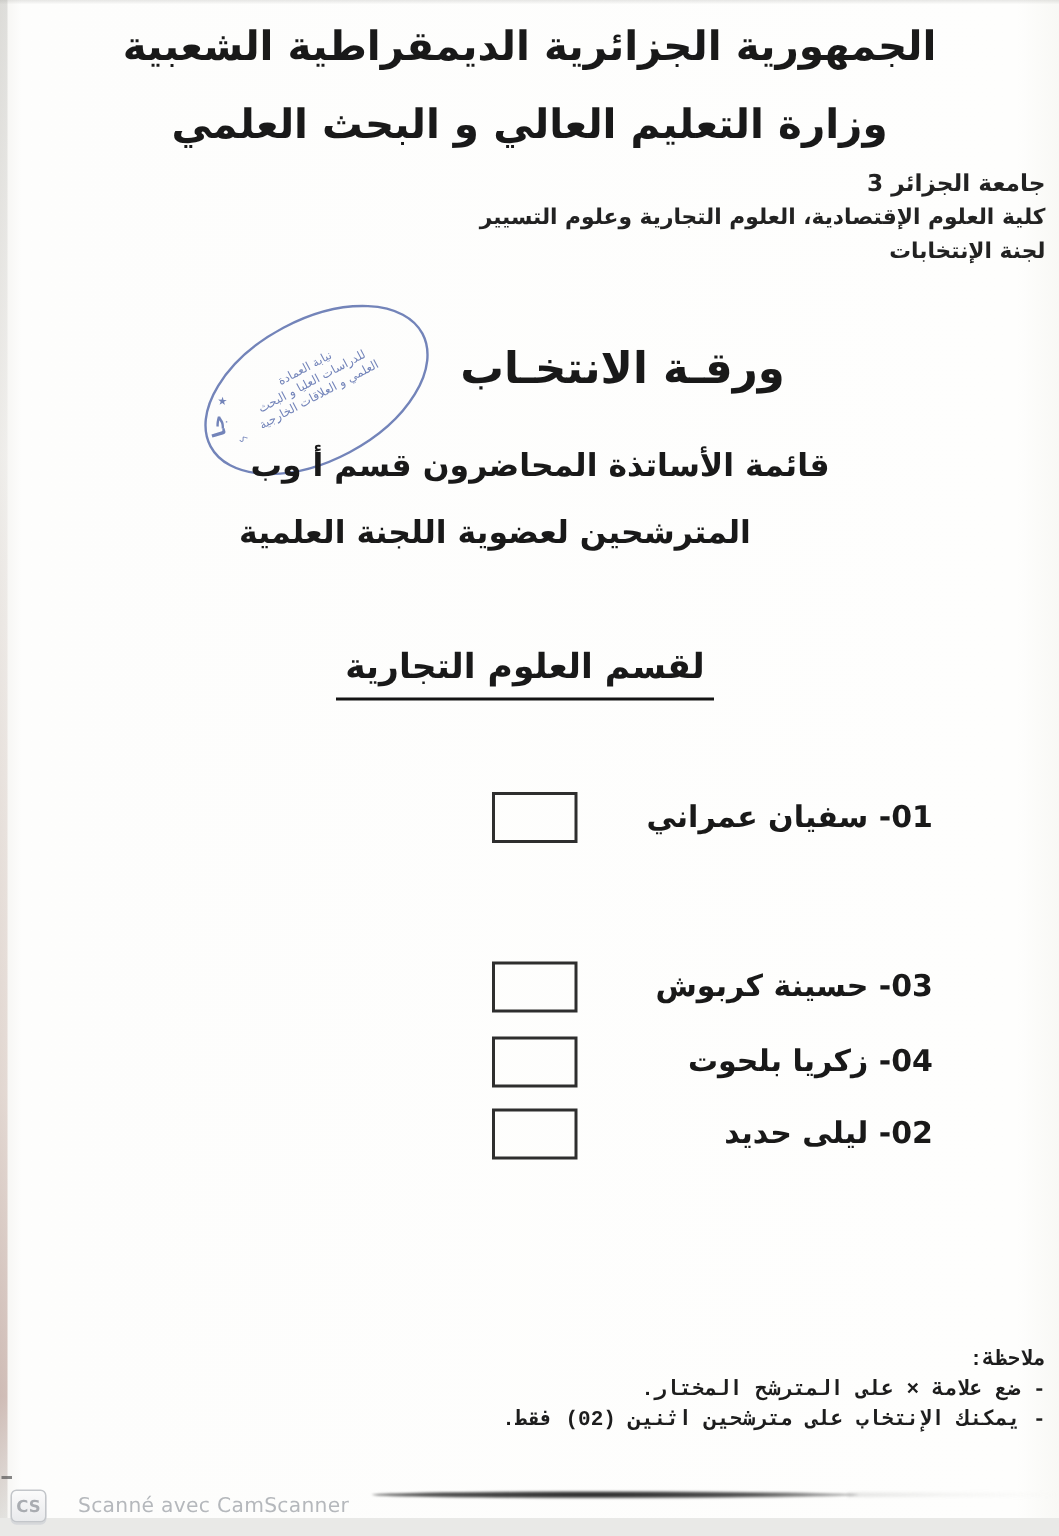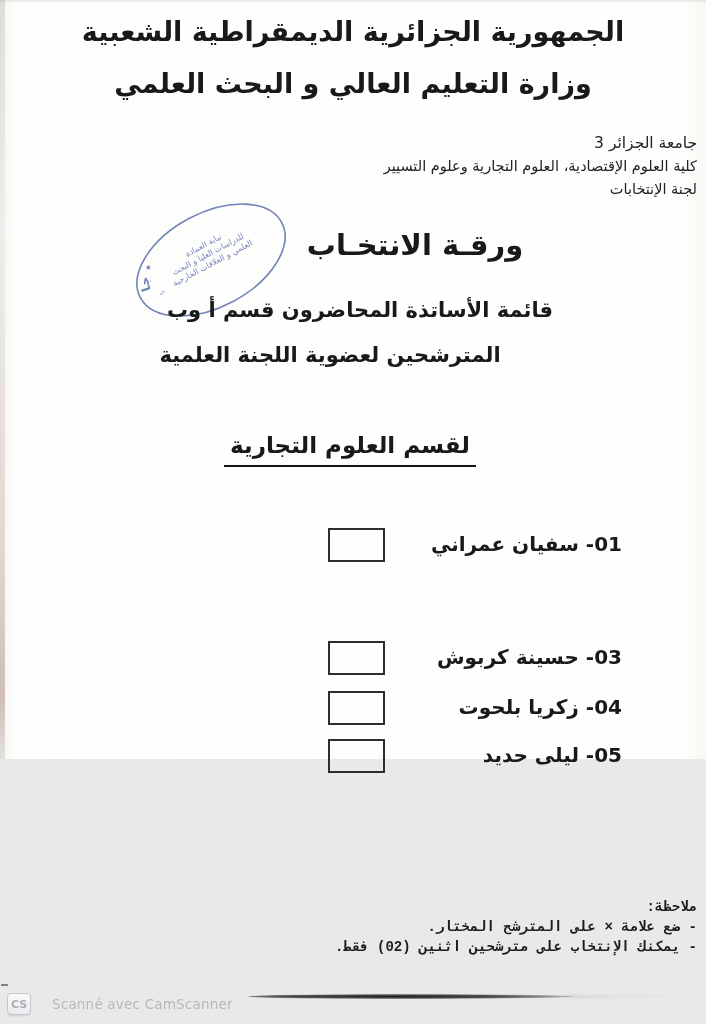--- a/index.html
+++ b/index.html
@@ -5,21 +5,21 @@
   * { margin: 0; padding: 0; box-sizing: border-box; }
   html, body { width: 706px; height: 1024px; }
   body {
     font-family: "DejaVu Sans", sans-serif;
     background: #e9e9e7;
     overflow: hidden;
   }
   .page {
     position: relative;
     width: 706px;
-    height: 759px;
+    height: 1012px;
     background: linear-gradient(90deg, #f4f3f0 0%, #fdfdfc 2%, #fefefd 96%, #f8f8f5 100%);
     color: #191919;
     padding-left: 29px;
   }
   
   .edge-left {
     position: absolute; left: 0; top: 0; width: 5px; height: 100%;
     background: linear-gradient(180deg,
       rgba(150,150,145,0.25) 0%,
       rgba(190,185,180,0.12) 30%,
@@ -30,21 +30,21 @@
   .edge-top {
     position: absolute; left: 0; top: 0; width: 100%; height: 3px;
     background: linear-gradient(180deg, rgba(160,160,155,0.25), rgba(255,255,255,0));
   }
   .hdr { position: absolute; left: 0; width: 100%; text-align: center; font-weight: bold; font-size: 27px; letter-spacing: 0.5px; }
   .hdr1 { top: 16px; }
   .hdr2 { top: 68px; }
   .inst {
     position: absolute; top: 111px; right: 9px;
     text-align: right; direction: rtl;
-    font-weight: normal; font-size: 14.5px; line-height: 23px; color: #222; margin-top: 21px;
+    font-weight: bold; font-size: 14.5px; line-height: 23px; color: #222;
   }
   .inst .l1 { font-size: 15.5px; }
   .stamp { position: absolute; left: 116px; top: 194px; width: 190px; height: 132px; opacity: 0.85; }
   .title {
     position: absolute; top: 228px; left: 265px; width: 300px;
     text-align: center; direction: rtl;
     font-weight: bold; font-size: 29px; letter-spacing: 1px;
   }
   .subtitle1 {
     position: absolute; top: 298px; left: 110px; width: 500px;
@@ -150,21 +150,21 @@
   <div class="ballot-row" style="top:641px">
     <div class="checkbox"></div>
     <div class="cand-name">03- حسينة كربوش</div>
   </div>
   <div class="ballot-row" style="top:691px">
     <div class="checkbox"></div>
     <div class="cand-name">04- زكريا بلحوت</div>
   </div>
   <div class="ballot-row" style="top:739px">
     <div class="checkbox"></div>
-    <div class="cand-name">05- ليلى حديد</div>
+    <div class="cand-name">02- ليلى حديد</div>
   </div>
 
   <div class="notes">
     <div>ملاحظة:</div>
     <div>- ضع علامة × على المترشح المختار.</div>
     <div>- يمكنك الإنتخاب على مترشحين اثنين (02) فقط.</div>
   </div>
 
   <div class="scan-band"></div>
   <div class="scan-band-faint"></div>

